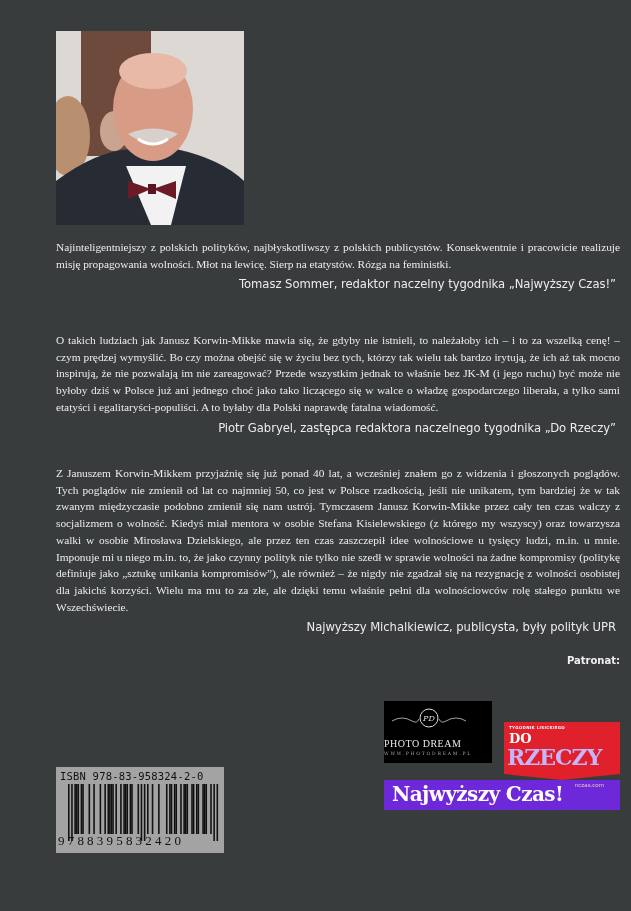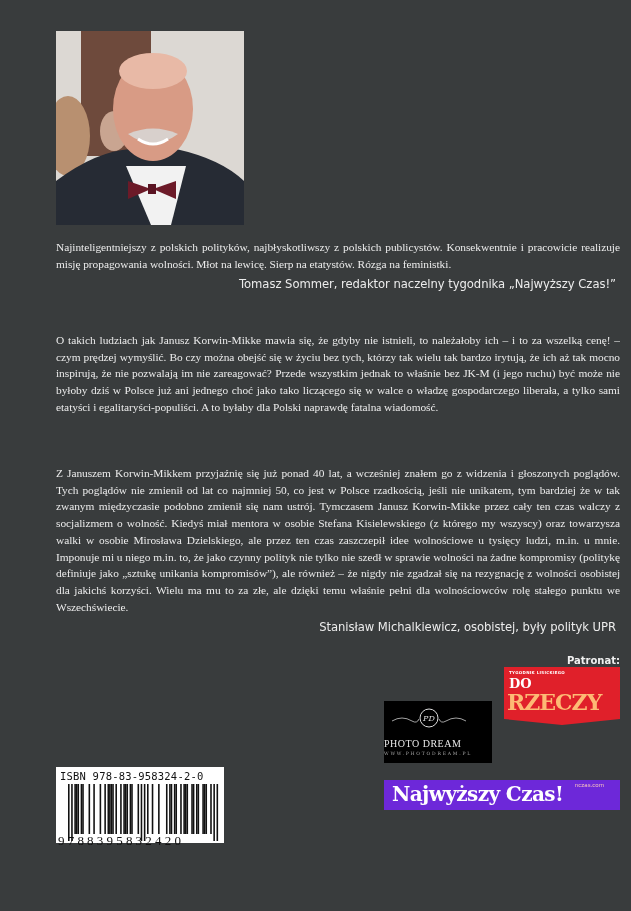--- a/index.html
+++ b/index.html
@@ -30,43 +30,43 @@
     }
     .logo-pd {
       position: absolute; left: 384px; top: 701px; width: 108px; height: 62px;
       background: #000; color: #e8e8e8; 
       font-family: "DejaVu Serif", serif;
     }
     .logo-pd .emblem { margin-top: 6px; height: 22px; }
     .logo-pd .name { font-size: 10px; letter-spacing: 0.5px; margin-top: 9px; font-family: Liberation Serif, serif; }
     .logo-pd .url { font-size: 4.5px; letter-spacing: 1.8px; color: #aaa; margin-top: 2px; }
     .logo-dr {
-      position: absolute; left: 504px; top: 667px; width: 116px; height: 58px;
+      position: absolute; left: 504px; top: 722px; width: 116px; height: 58px;
     }
     .logo-dr .box {
       position: absolute; left: 0; top: 0; width: 116px; height: 52px; background: #e0202a;
     }
     .logo-dr .tail {
       position: absolute; left: 0; top: 52px; width: 0; height: 0;
       border-left: 58px solid transparent; border-right: 58px solid transparent;
       border-top: 6px solid #e0202a;
     }
     .logo-dr .tag { position: absolute; left: 5px; top: 3px; font-size: 4px; color: #fff; font-weight: bold; letter-spacing: 0.3px; }
     .logo-dr .do { position: absolute; left: 5px; top: 9px; font-size: 13px; font-weight: bold; color: #fff; font-family: "DejaVu Serif", serif; }
-    .logo-dr .rz { position: absolute; left: 3px; top: 22px; font-size: 22px; font-weight: bold; color: #fdba74; font-family: "DejaVu Serif", serif; letter-spacing: -1px; }
+    .logo-dr .rz { position: absolute; left: 3px; top: 22px; font-size: 22px; font-weight: bold; color: #c4b5fd; font-family: "DejaVu Serif", serif; letter-spacing: -1px; }
     .logo-nc {
       position: absolute; left: 384px; top: 780px; width: 236px; height: 30px; background: #6d28d9;
     }
     .logo-nc .title {
       position: absolute; left: 8px; top: 2px; font-size: 20px; font-weight: bold; color: #fff;
       font-family: "DejaVu Serif", serif; letter-spacing: -0.6px; white-space: nowrap;
     }
     .logo-nc .site { position: absolute; right: 16px; top: 2px; font-size: 5.5px; color: #f5c0c0; font-family: "DejaVu Sans", sans-serif; }
     .barcode {
-      position: absolute; left: 56px; top: 767px; width: 168px; height: 76px; background: #ffffff;
+      position: absolute; left: 56px; top: 767px; width: 168px; height: 86px; background: #a3a3a3;
       color: #111;
     }
     .barcode .isbn {
       position: absolute; left: 4px; top: 3px; font-family: "DejaVu Sans Mono", monospace; font-size: 10.5px; letter-spacing: 0.2px;
     }
     .barcode svg { position: absolute; left: 0; top: 0; }
     .barcode .digits {
       position: absolute; left: 2px; top: 66px; font-family: "Liberation Serif", serif; font-size: 13px; letter-spacing: 3.2px;
     }
   </style>
@@ -91,25 +91,26 @@
   </svg>
 </div>
 
 <div class="text-col" id="q1">
   <p class="quote">Najinteligentniejszy z polskich polityków, najbłyskotliwszy z polskich publicystów. Konsekwentnie i pracowicie realizuje misję propagowania wolności. Młot na lewicę. Sierp na etatystów. Rózga na feministki.</p>
   <p class="attr">Tomasz Sommer, redaktor naczelny tygodnika „Najwyższy Czas!”</p>
 </div>
 
 <div class="text-col" id="q2">
   <p class="quote">O takich ludziach jak Janusz Korwin-Mikke mawia się, że gdyby nie istnieli, to należałoby ich – i to za wszelką cenę! – czym prędzej wymyślić. Bo czy można obejść się w życiu bez tych, którzy tak wielu tak bardzo irytują, że ich aż tak mocno inspirują, że nie pozwalają im nie zareagować? Przede wszystkim jednak to właśnie bez JK-M (i jego ruchu) być może nie byłoby dziś w Polsce już ani jed­nego choć jako tako liczącego się w walce o władzę gospodarczego liberała, a tylko sami etatyści i egalitaryści-populiści. A to byłaby dla Polski naprawdę fatalna wiadomość.</p>
+  <p class="attr">Piotr Gabryel, zastępca redaktora naczelnego tygodnika „Do Rzeczy”</p>
 </div>
 
 <div class="text-col" id="q3">
   <p class="quote">Z Januszem Korwin-Mikkem przyjaźnię się już ponad 40 lat, a wcześniej znałem go z widzenia i gło­szonych poglądów. Tych poglądów nie zmienił od lat co najmniej 50, co jest w Polsce rzadkością, jeśli nie unikatem, tym bardziej że w tak zwanym międzyczasie podobno zmienił się nam ustrój. Tymczasem Janusz Korwin-Mikke przez cały ten czas walczy z socjalizmem o wolność. Kiedyś miał mentora w osobie Stefana Kisielewskiego (z którego my wszyscy) oraz towarzysza walki w osobie Mirosława Dzielskiego, ale przez ten czas zaszczepił idee wolnościowe u tysięcy ludzi, m.in. u mnie. Imponuje mi u niego m.in. to, że jako czynny polityk nie tylko nie szedł w sprawie wolności na żadne kompromisy (politykę definiuje jako „sztukę unikania kompromisów”), ale również – że nigdy nie zgadzał się na rezygnację z wolności osobistej dla jakichś korzyści. Wielu ma mu to za złe, ale dzięki temu właśnie pełni dla wolnościowców rolę stałego punktu we Wszechświecie.</p>
-  <p class="attr">Stanisław Michalkiewicz, osobistej, były polityk UPR</p>
+  <p class="attr">Najwyższy Michalkiewicz, publicysta, były polityk UPR</p>
 </div>
 
 <div class="patronat">Patronat:</div>
 
 <div class="logo-pd">
   <div class="emblem">
     <svg width="90" height="22" viewBox="0 0 90 22">
       <circle cx="45" cy="11" r="9" stroke="#ddd" stroke-width="1" fill="none"></circle>
       <text x="45" y="14" text-anchor="middle" font-size="8" fill="#ddd" font-family="DejaVu Serif, serif" font-style="italic">PD</text>
       <path d="M8 14 Q18 8 28 14 Q33 17 35 12" stroke="#ccc" stroke-width="0.8" fill="none"></path>

